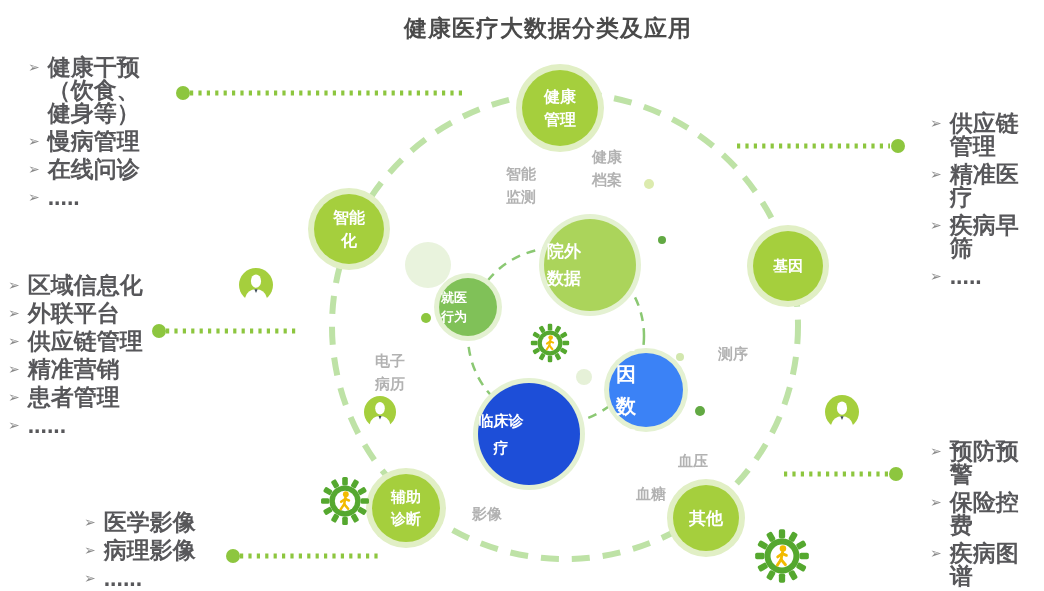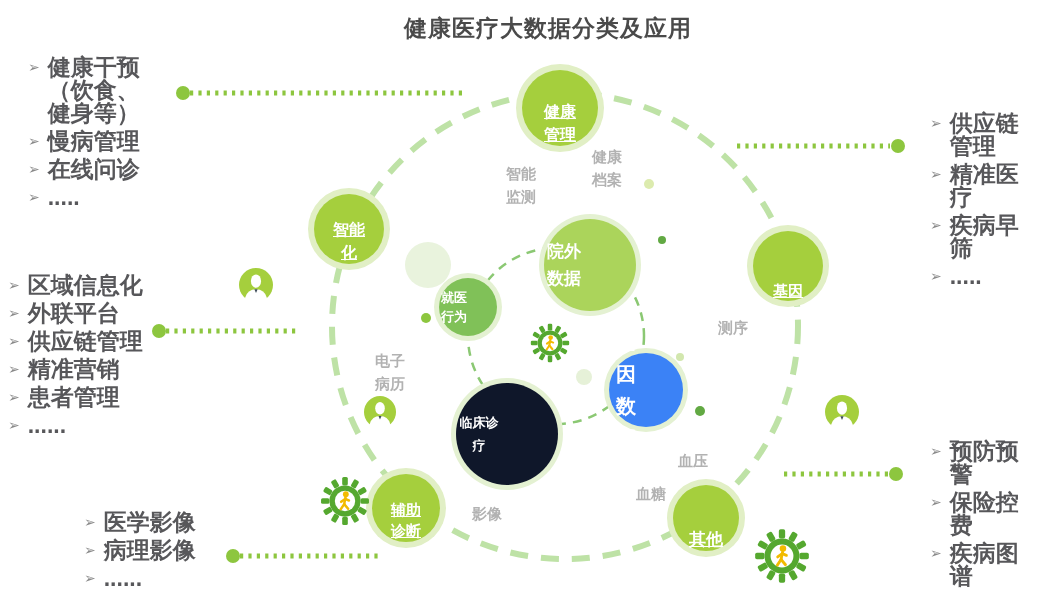--- a/index.html
+++ b/index.html
@@ -16,24 +16,23 @@
   .list{position:absolute;}
   .li{display:flex;align-items:flex-start;margin-bottom:5px;}
   .bullet{
     color:#8a8a8a;font-size:14px;line-height:23px;margin-right:8px;flex:0 0 auto;
   }
   .li-text{
     color:#57575a;font-size:23px;font-weight:bold;line-height:23px;
   }
   
   .node{
-    position:absolute;border-radius:50%;display:flex;align-items:flex-end;justify-content:center;
+    position:absolute;border-radius:50%;display:flex;align-items:center;justify-content:center;
     background:#a5cf3d;color:#fff;font-weight:bold;text-align:center;
     box-shadow:0 0 0 6px #e1efc5;
-    text-decoration:underline;
   }
   .node span{display:block;}
   
   .dcircle{
     position:absolute;border-radius:50%;display:flex;align-items:center;justify-content:flex-start;
     color:#fff;font-weight:bold;text-align:center;
     box-shadow:0 0 0 5px #e4f1d2;
   }
   .dcircle span{display:block;}
   
@@ -182,32 +181,32 @@
       </div>
     <div class="li">
         <span class="bullet">➢</span>
         <span class="li-text">......</span>
       </div>
   </div>
 
   <div class="mlabel" style="left:503px;top:163px;width:36px;">智能监测</div>
   <div class="mlabel" style="left:589px;top:146px;width:36px;">健康档案</div>
   <div class="mlabel" style="left:372px;top:350px;width:36px;">电子病历</div>
-  <div class="mlabel" style="left:712px;top:317px;width:42px;">测序</div>
+  <div class="mlabel" style="left:712px;top:343px;width:42px;">测序</div>
   <div class="mlabel" style="left:672px;top:450px;width:42px;">血压</div>
   <div class="mlabel" style="left:630px;top:483px;width:42px;">血糖</div>
   <div class="mlabel" style="left:466px;top:503px;width:42px;">影像</div>
 
   <div class="dcircle" style="left:544px;top:219px;width:92px;height:92px;background:#abd45b;font-size:17px;line-height:1.6;">
     <span style="width:40px;">院外数据</span>
   </div>
   <div class="dcircle" style="left:439px;top:278px;width:58px;height:58px;background:#80c158;font-size:13px;line-height:1.5;">
     <span style="width:30px;">就医行为</span>
   </div>
-  <div class="dcircle" style="left:456px;top:383px;width:102px;height:102px;background:#0f172a;font-size:13px;line-height:1.8;">
+  <div class="dcircle" style="left:478px;top:383px;width:102px;height:102px;background:#1d4ed8;font-size:15px;line-height:1.8;">
     <span style="width:46px;">临床诊疗</span>
   </div>
   <div class="dcircle" style="left:609px;top:353px;width:74px;height:74px;background:#3b82f6;font-size:20px;line-height:1.6;">
     <span style="width:34px;">基因数据</span>
   </div>
 
   <div class="node" style="left:522px;top:70px;width:76px;height:76px;font-size:16px;line-height:1.45;">
     <span style="width:36px;">健康管理</span>
   </div>
   <div class="node" style="left:314px;top:194px;width:70px;height:70px;font-size:16px;line-height:1.45;">

